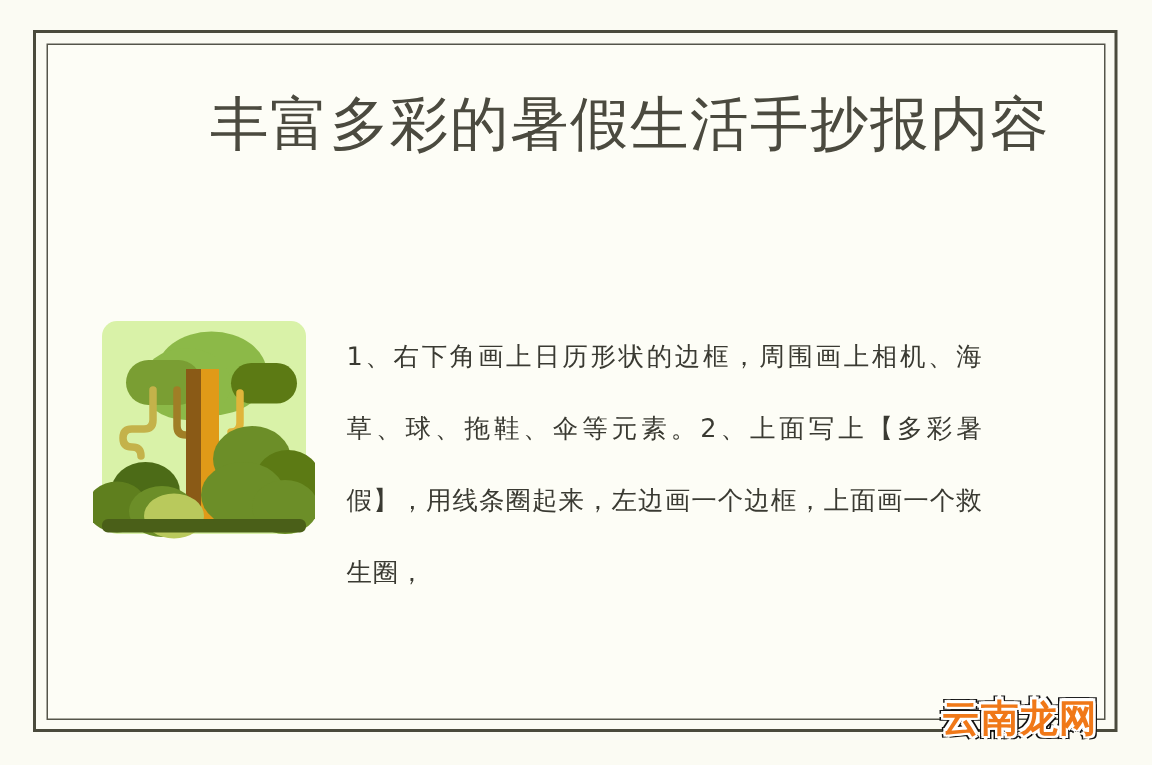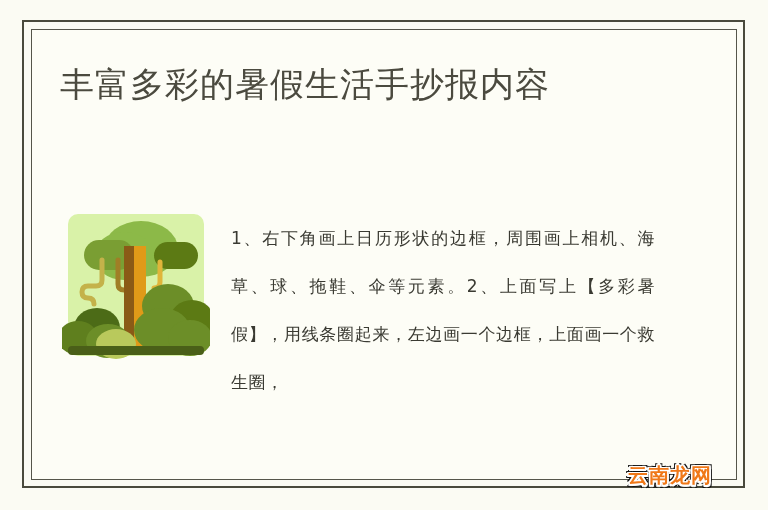--- a/index.html
+++ b/index.html
@@ -43,27 +43,28 @@
     box-sizing: border-box;
     background: #FDFDF6;
   }
 
   
   .article-title {
     position: absolute;
     left: 60px;
     top: 63px;
     width: 640px;
-    font-size: 34px;
+    font-size: 39px;
     line-height: 42px;
     letter-spacing: 1px;
     color: #4B4A3F;
     font-family: "DejaVu Sans", "Liberation Sans", sans-serif;
     font-weight: 400;
     white-space: nowrap;
+    text-align: right;
   }
 
   
   .illustration {
     position: absolute;
     left: 62px;
     top: 210px;
     width: 148px;
     height: 150px;
   }
@@ -82,21 +83,21 @@
     text-align: justify;
     text-justify: inter-ideograph;
     font-family: "DejaVu Sans", "Liberation Sans", sans-serif;
   }
 
   
   .watermark {
     position: absolute;
     left: 628px;
     top: 462px;
-    font-size: 20px;
+    font-size: 25px;
     font-weight: bold;
     letter-spacing: 1px;
     color: #F07818;
     font-family: "DejaVu Sans", "Liberation Sans", sans-serif;
     text-shadow:
       -1.5px -1.5px 0 #ffffff,  1.5px -1.5px 0 #ffffff,
       -1.5px  1.5px 0 #ffffff,  1.5px  1.5px 0 #ffffff,
       -1.5px 0 0 #ffffff, 1.5px 0 0 #ffffff,
        0 -1.5px 0 #ffffff, 0 1.5px 0 #ffffff,
       -2.5px -2.5px 0 #111111, 2.5px -2.5px 0 #111111,

